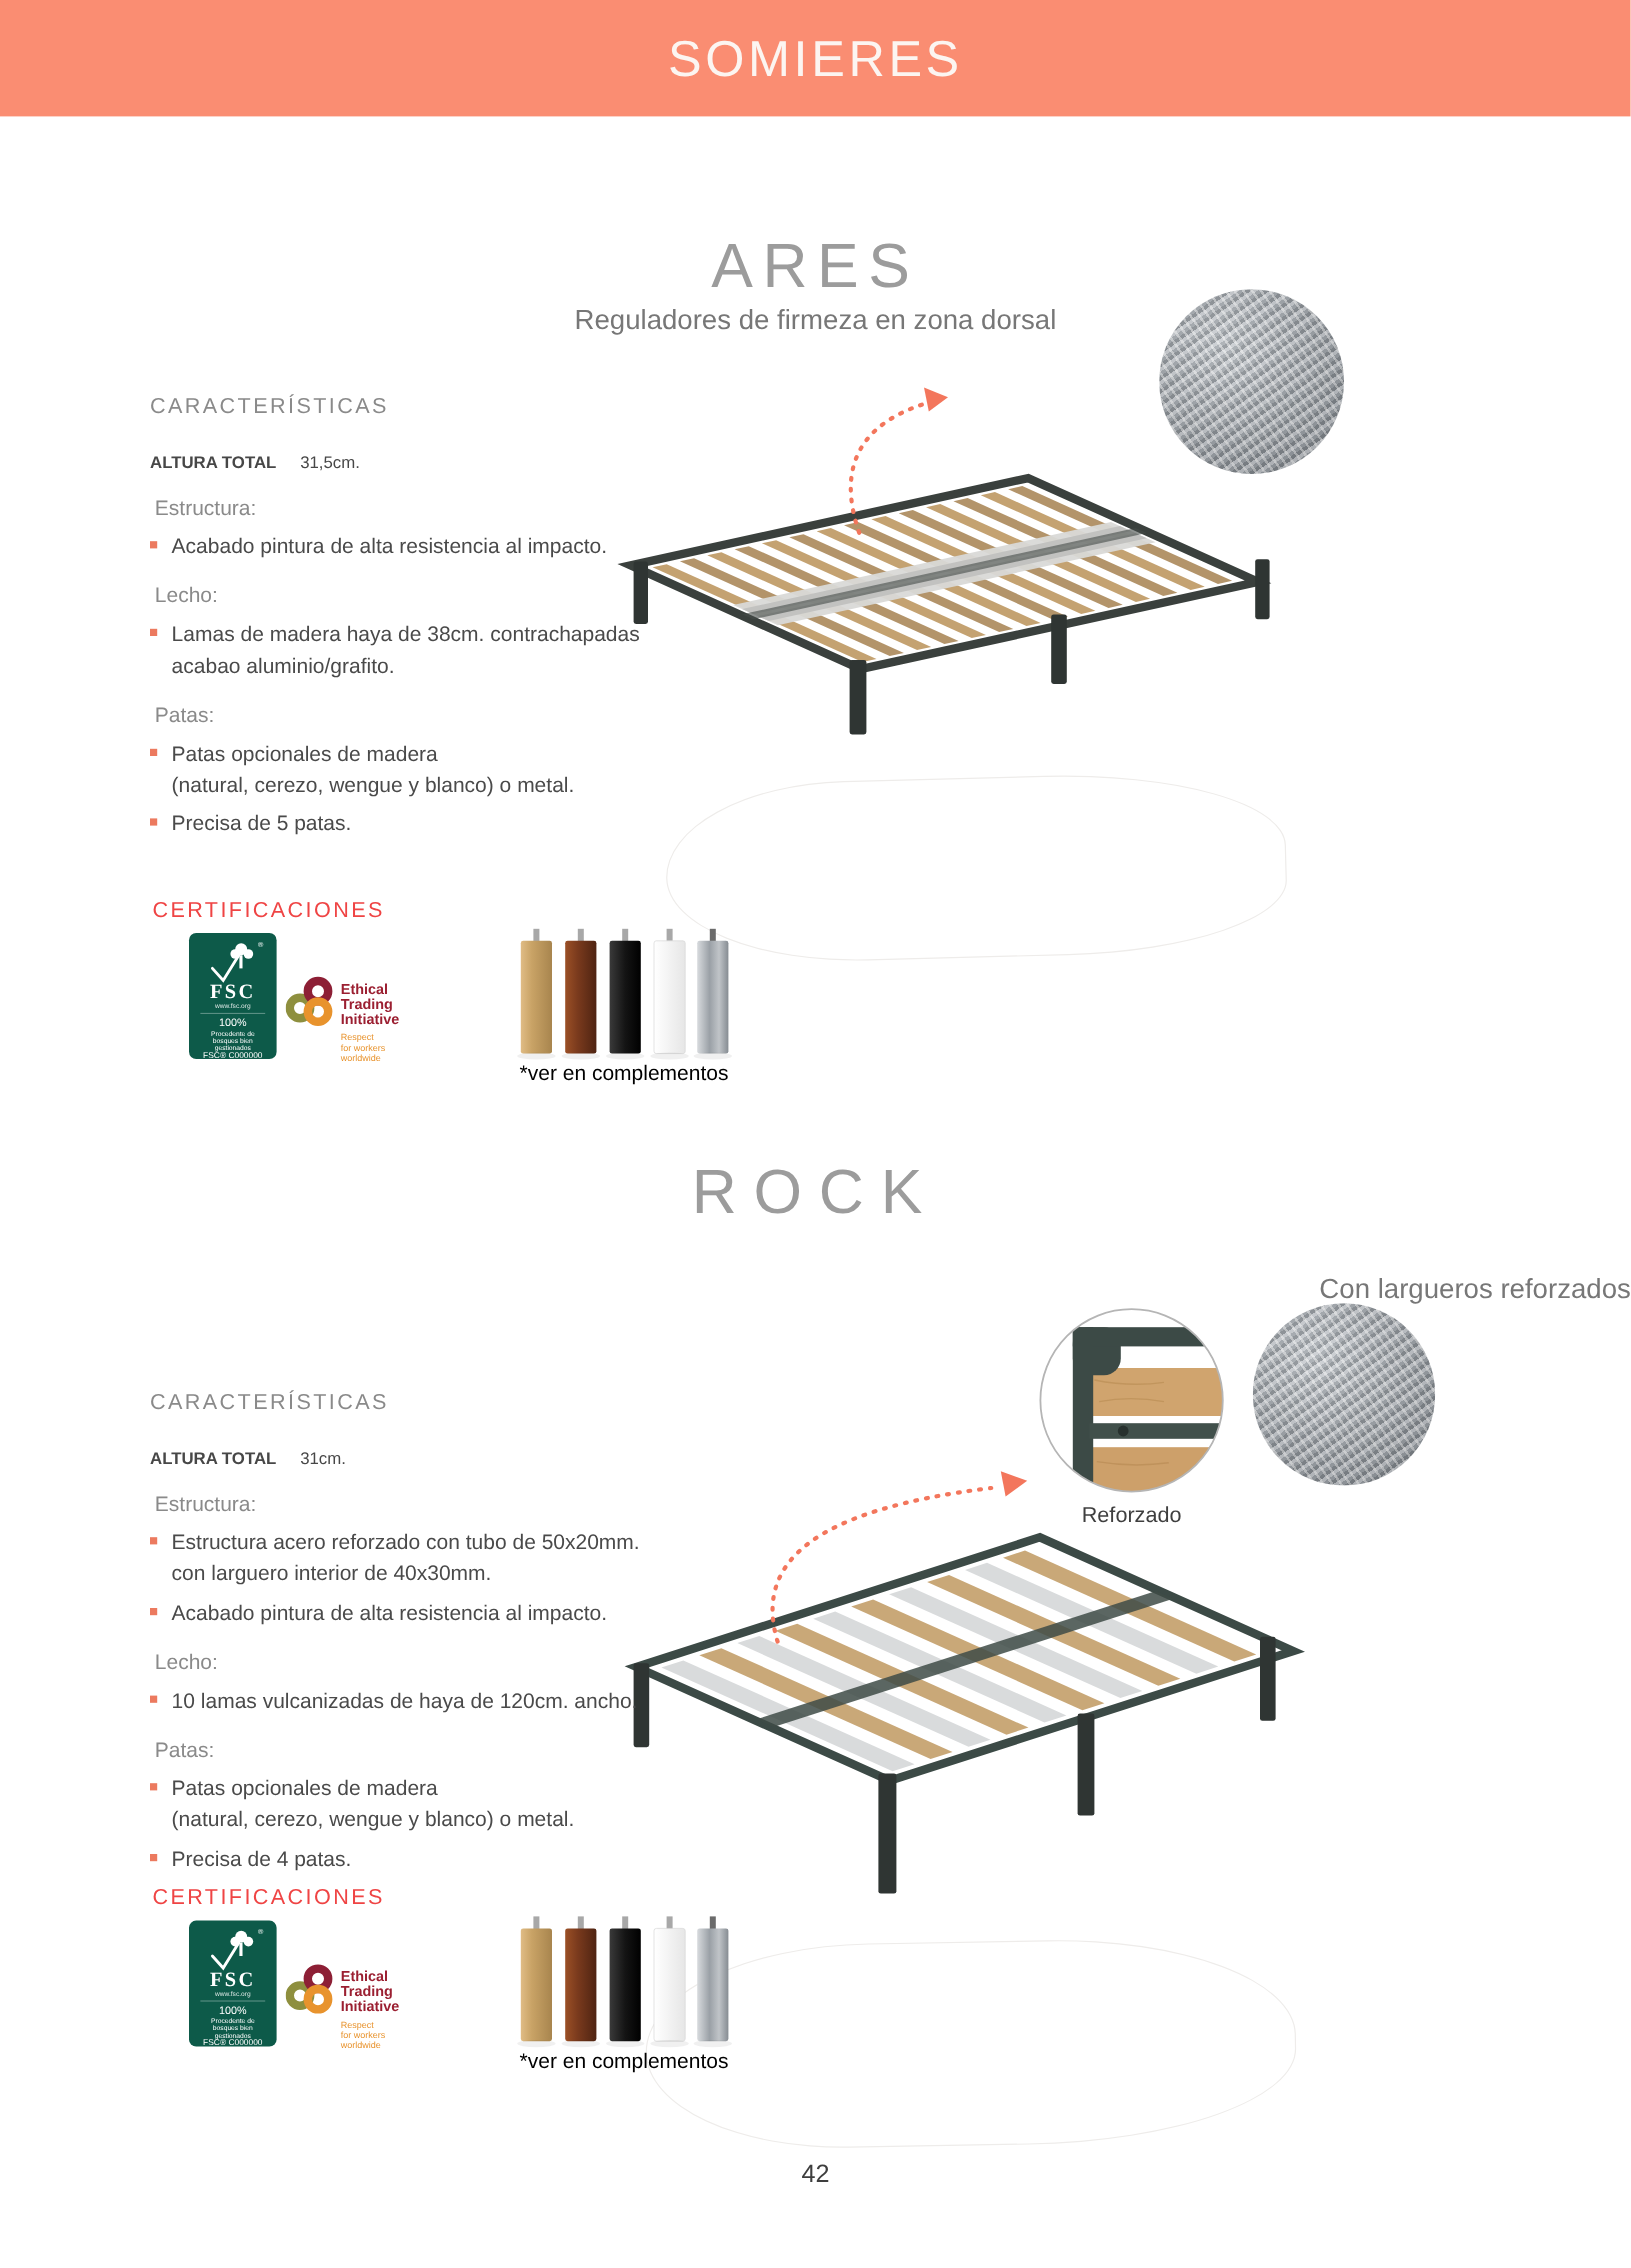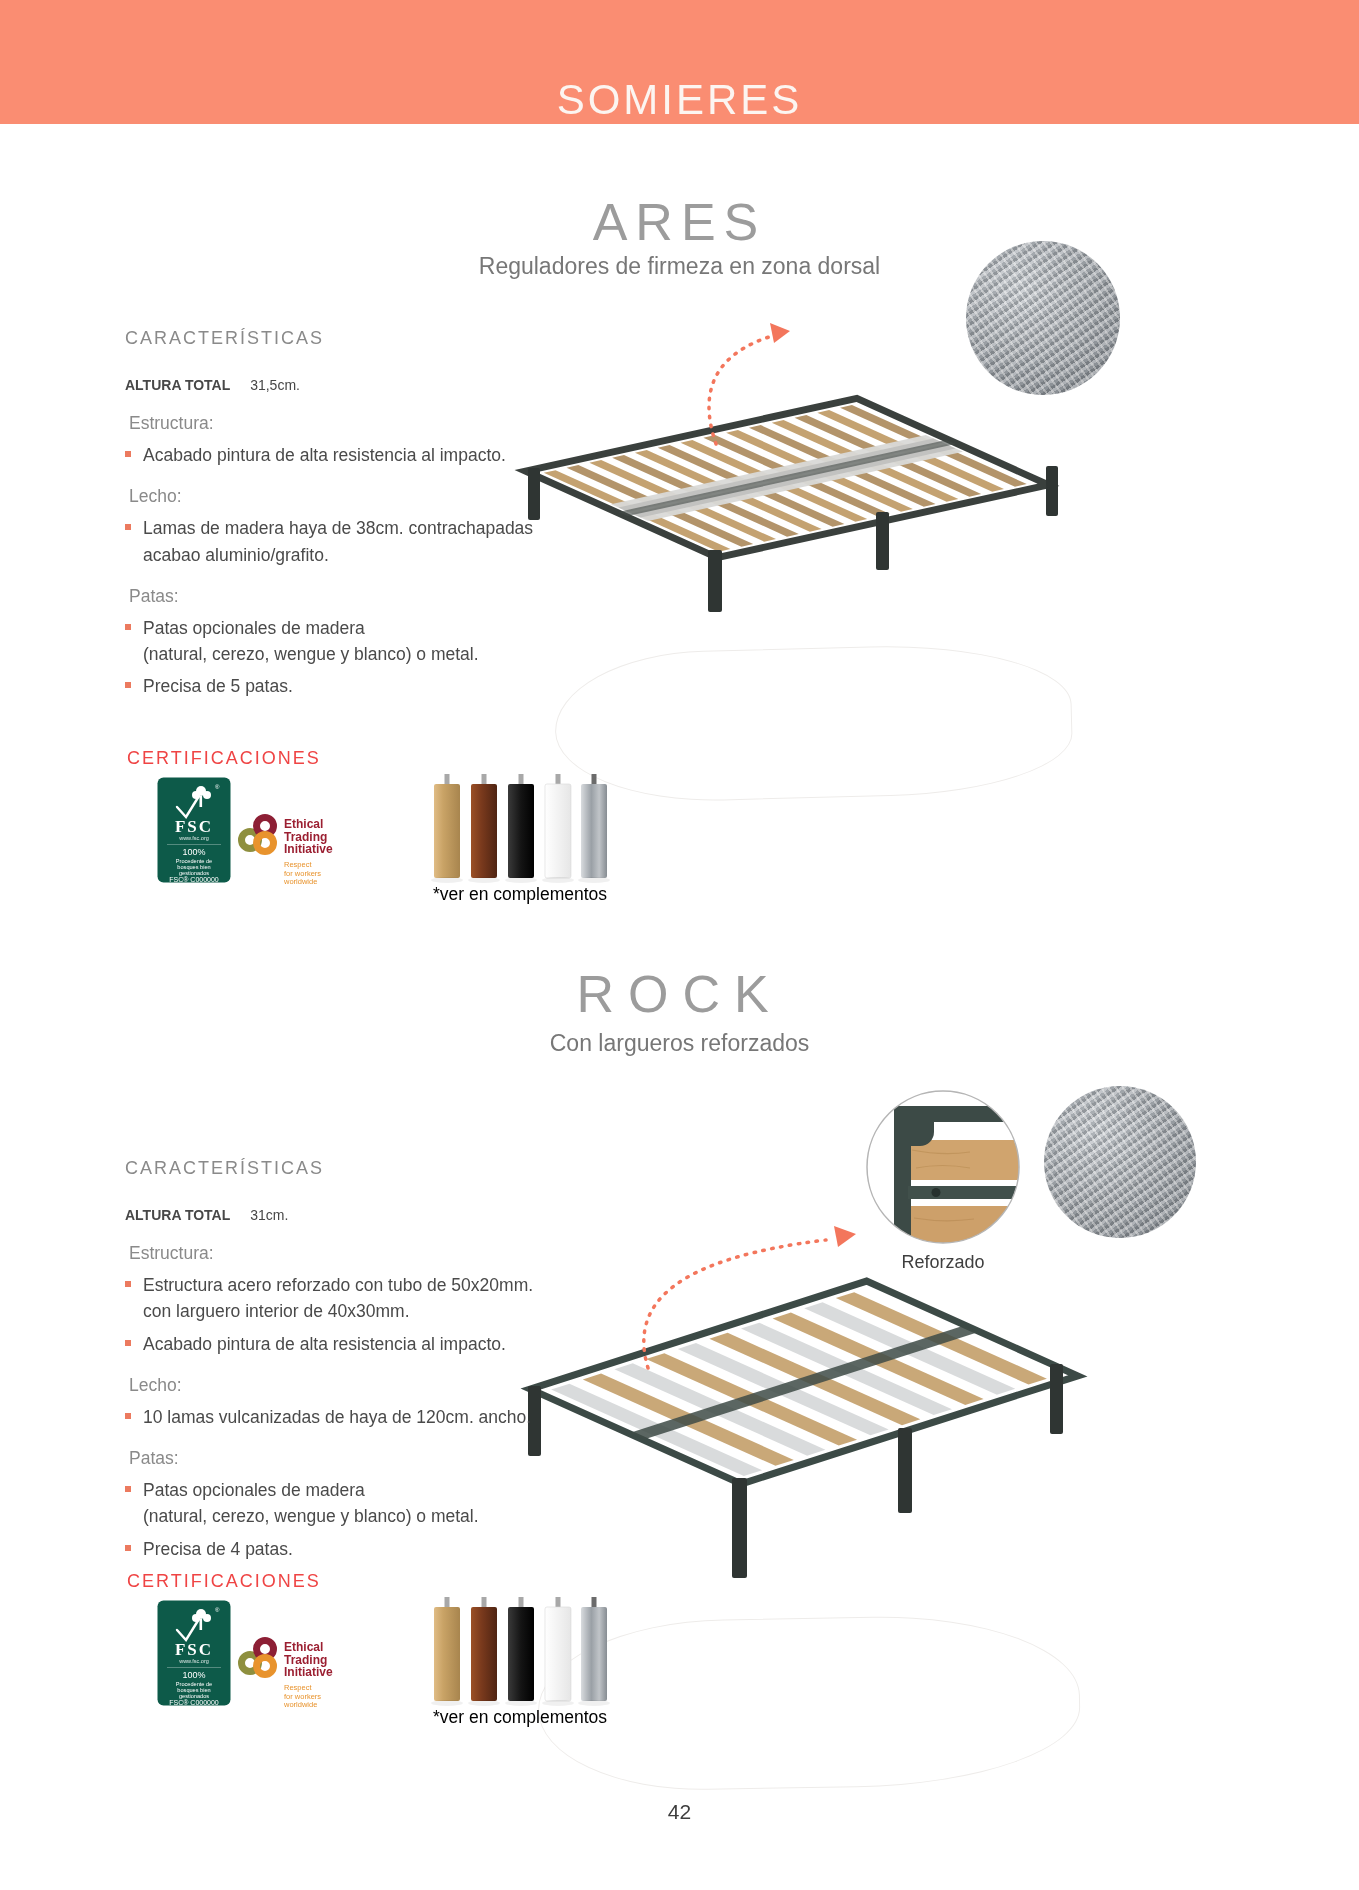--- a/index.html
+++ b/index.html
@@ -2,39 +2,39 @@
 <html lang="es"><head>
 <meta charset="utf-8">
 <style>
   html,body{margin:0;padding:0;background:#ffffff;}
   .page{
     position:relative;width:1359px;height:1890px;margin:0 auto;background:#fff;
     font-family:"Liberation Sans", sans-serif;overflow:hidden;
   }
   
   .banner{
-    position:absolute;left:0;top:0;width:1359px;height:124px;background:#FA8D72;
-    display:flex;align-items:flex-end;justify-content:center;
+    position:absolute;left:0;top:0;width:1359px;height:97px;background:#FA8D72;
+    display:flex;align-items:center;justify-content:center;
   }
   .banner h1{
     margin:0;font-size:42px;font-weight:300;letter-spacing:3px;color:#FCF5F1;
   }
   
   .prod-title{
     position:absolute;left:0;width:1359px;text-align:center;margin:0;
     color:#9C9C9C;font-weight:400;font-size:52px;
   }
   .prod-title.ares{top:192px;letter-spacing:8px;}
   .prod-title.rock{top:964px;letter-spacing:14px;}
   .prod-sub{
     position:absolute;left:0;width:1359px;text-align:center;
     color:#777777;font-size:23px;
   }
   .prod-sub.ares{top:253px;}
-  .prod-sub.rock{top:1030px;}
+  .prod-sub.rock{top:1061px;text-align:right;}
   
   .chars{position:absolute;width:445px;color:#4A4A4A;}
   .chars.ares{left:125px;top:328px;}
   .chars.rock{left:125px;top:1158px;}
   .sec-label{font-size:18px;letter-spacing:2px;color:#8A8A8A;margin-bottom:28px;}
   .altura{margin-bottom:20px;font-size:14px;}
   .altura-label{font-weight:bold;color:#474747;}
   .altura-value{margin-left:16px;color:#474747;}
   .group-label{font-size:17.5px;color:#8A8A8A;margin:18px 0 8px 4px;}
   ul.bullets{list-style:none;margin:0;padding:0;}

